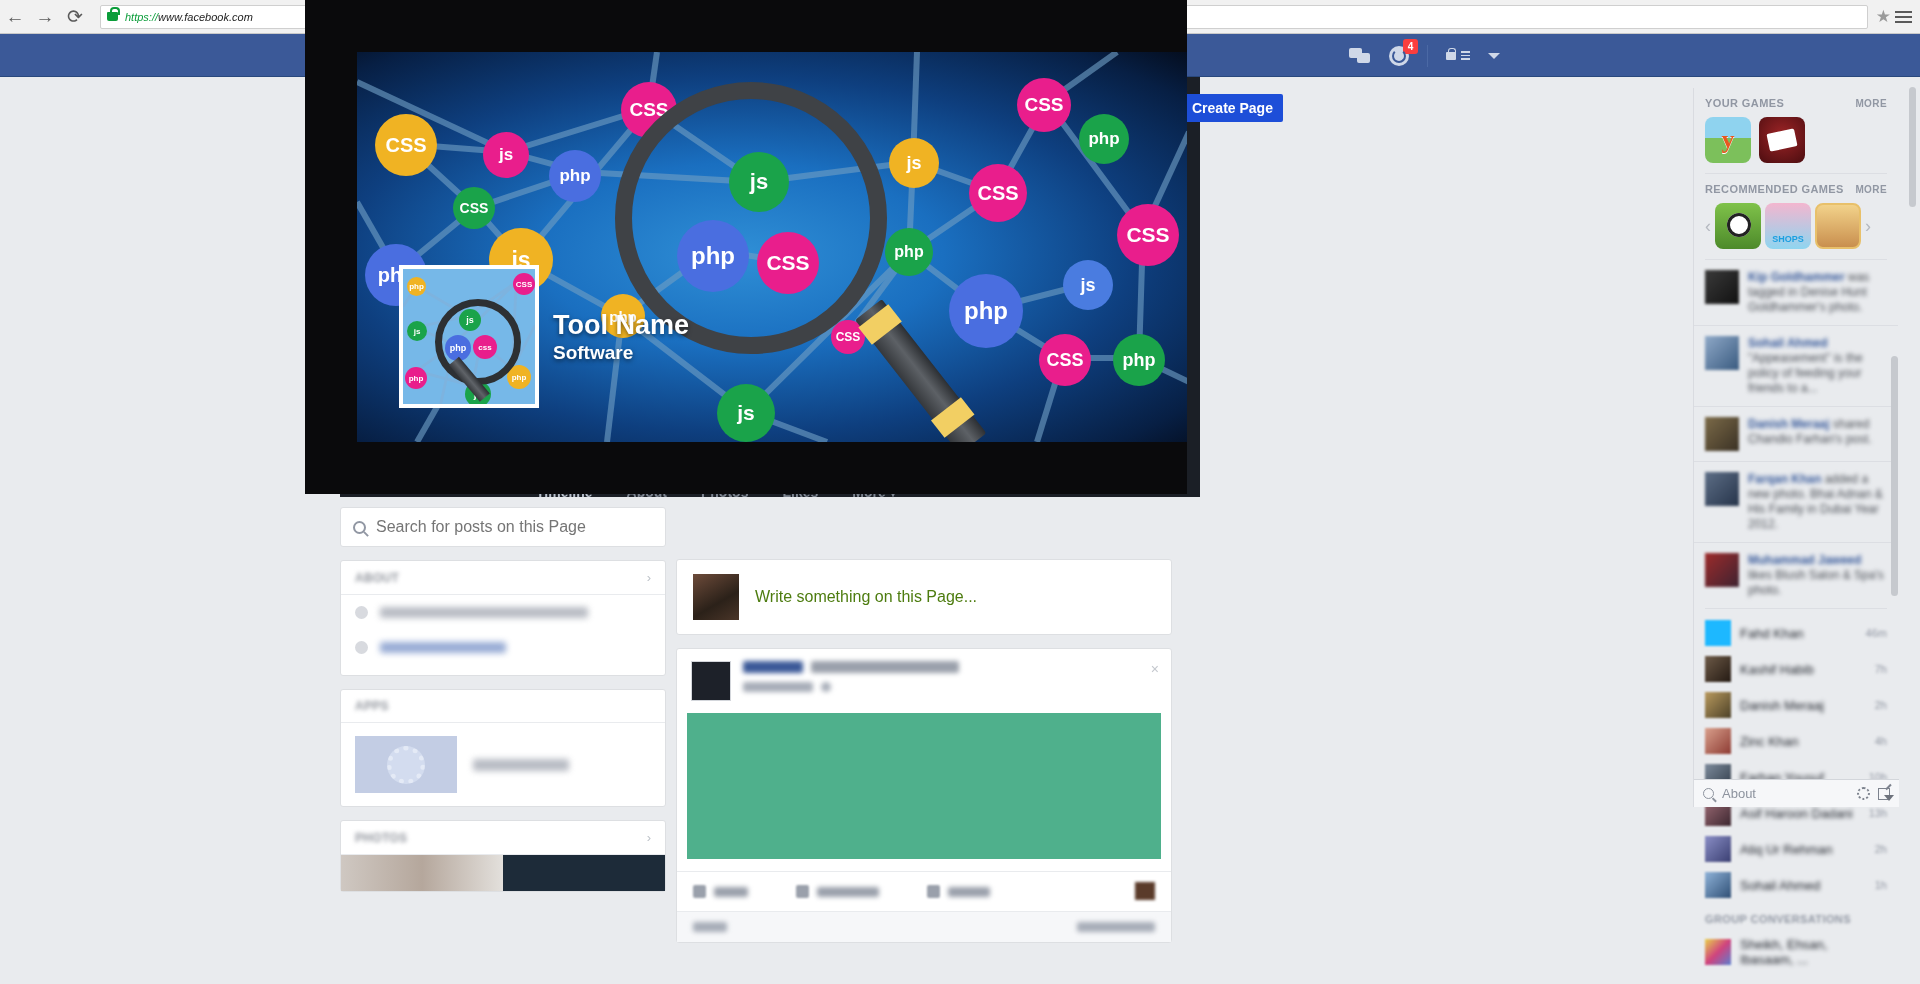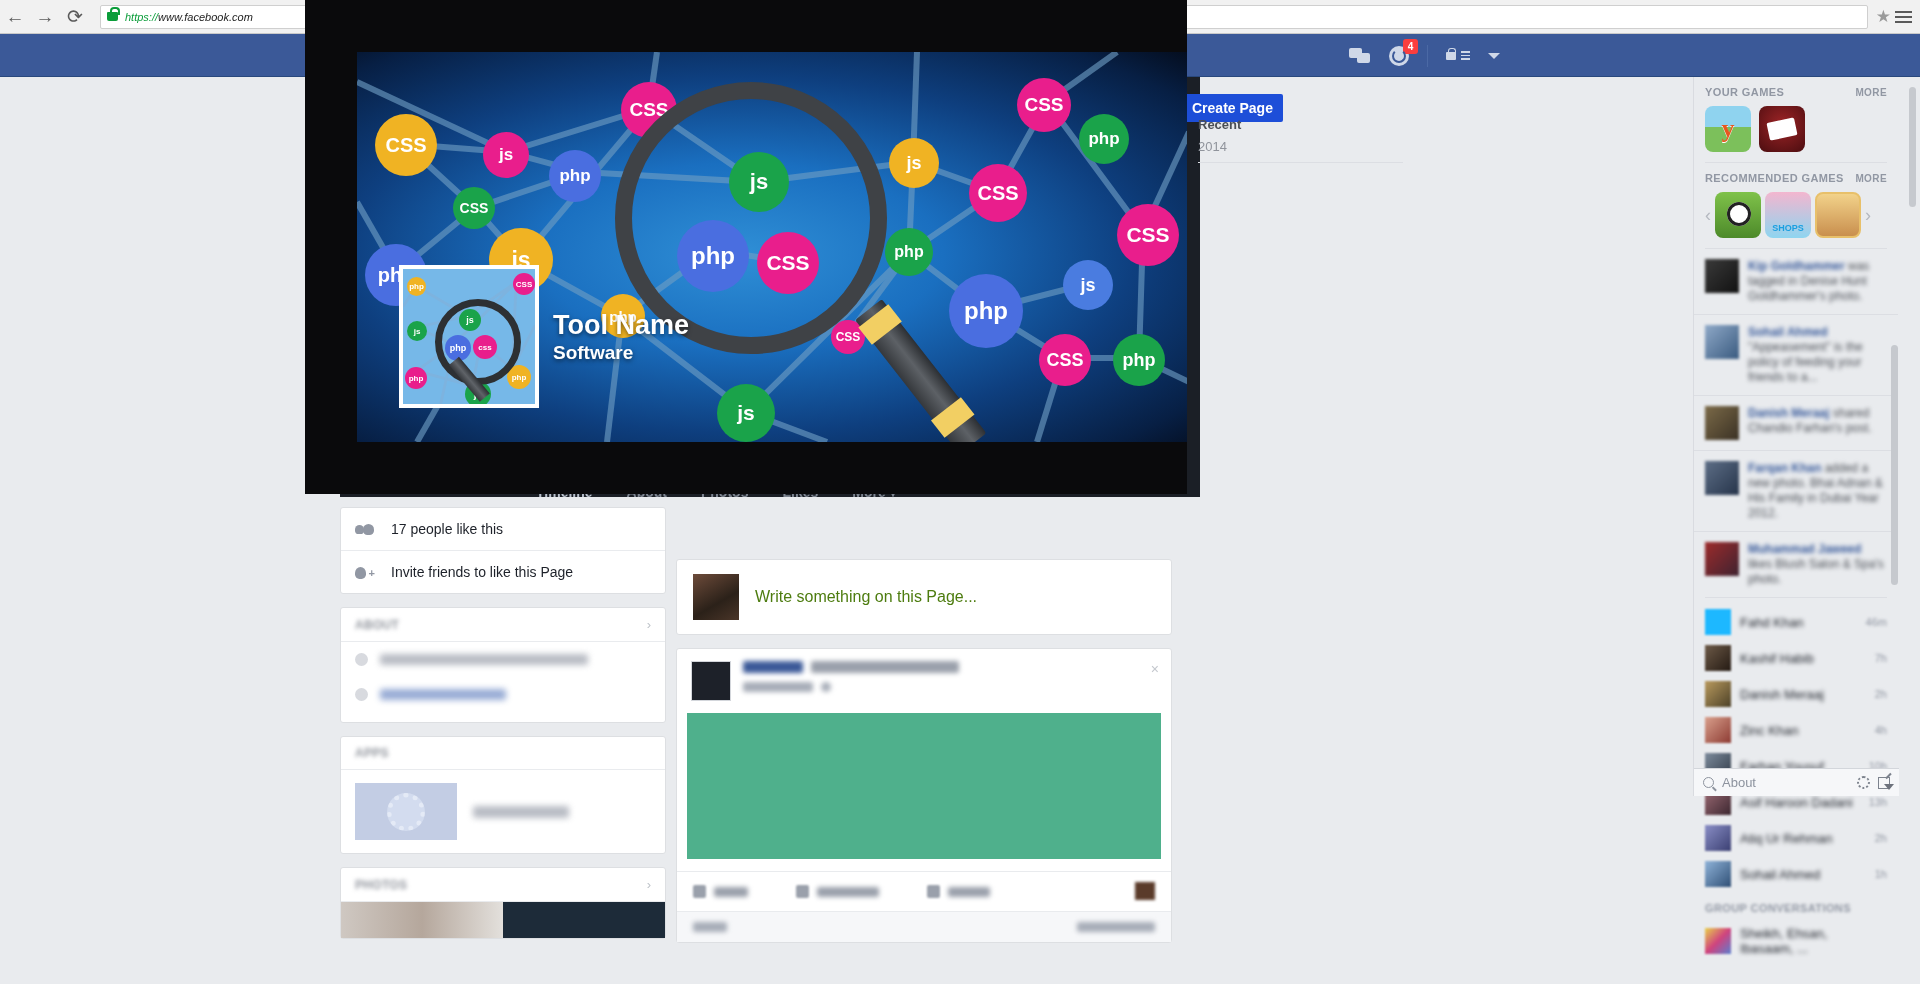--- a/index.html
+++ b/index.html
@@ -141,21 +141,21 @@
   .pa .gl { width:13px;height:13px;background:#9aa0ab;border-radius:2px;filter:blur(1px); }
   .pa .tx { width:34px;height:10px;background:#9aa0ab;border-radius:2px;filter:blur(2.4px); }
   .pa-avatar { position:absolute; right:16px; top:10px; width:20px;height:18px;
     background:#5a3b2a; filter:blur(1.6px); }
   .post-foot { display:flex; justify-content:space-between; padding:10px 16px;
     background:#f6f7f9; border-top:1px solid #e9ebee; }
   .post-foot span { display:block; height:10px; background:#a7adb8; border-radius:2px;
     filter:blur(2.6px); }
 
   
-  #right-rail { position:absolute; right:22px; top:0; width:205px; height:719px;
+  #right-rail { position:absolute; right:22px; top:11px; width:205px; height:719px;
     background:#e9ebee; border-left:1px solid #d9dbe0; }
   .rr-sec { padding:9px 11px 10px; }
   .rr-head { display:flex; justify-content:space-between; align-items:center; margin-bottom:8px; }
   .rr-title { font:bold 11px "Liberation Sans",sans-serif; color:#9197a3;
     text-transform:uppercase; letter-spacing:.4px; }
   .rr-more { font:bold 10px "Liberation Sans",sans-serif; color:#9197a3;
     text-transform:uppercase; letter-spacing:.4px; }
   .game-row { display:flex; gap:8px; align-items:center; }
   .game-ico { width:46px; height:46px; border-radius:8px; flex:none; position:relative;
     overflow:hidden; font:bold 26px/46px "Liberation Serif",serif; color:#fff; text-align:center; }
@@ -283,25 +283,20 @@
   </div>
 </div>
   </div>
 
 <div id="page-root">
 
   <div id="cover-strip"></div>
 
   <div id="create-page-btn">Create Page</div>
 
-  <div id="timeline-nav">
-    <div class="tn-title">Recent</div>
-    <div class="tn-year">2014</div>
-    <div class="tn-rule"></div>
-  </div>
 
   <div id="page-tabs">
     <div class="tab active">Timeline</div>
     <div class="tab">About</div>
     <div class="tab">Photos</div>
     <div class="tab">Likes</div>
     <div class="tab">More ▾</div>
   </div>
 
   <div class="actions-row">
@@ -312,33 +307,25 @@
     <div class="act-btn">
       <span class="msg-sq"></span>
       <span>Message</span>
     </div>
     <div class="act-btn">
       <span class="dots">•••</span>
     </div>
   </div>
 
   <div id="left-col">
-
-    <div class="card">
-      <div class="lrow">
-        <span class="ppl-icon"></span>
-        <span>17 people like this</span>
-      </div>
-      <div class="lrow">
-        <span class="ppl-add-icon">
-            <span>+</span>
-          </span>
-        <span>Invite friends to like this Page</span>
-      </div>
-    </div>
+    <div class="card search-card">
+      <span class="mag"></span>
+      <input placeholder="Search for posts on this Page" style="">
+    </div>
+
 
     <div class="card">
       <div class="card-head">
         <span class="h">ABOUT</span>
         <span class="chev-r">›</span>
       </div>
       <div class="about-row">
         <span class="about-dot"></span>
         <span class="blurline" style="width:208px"></span>
       </div>

